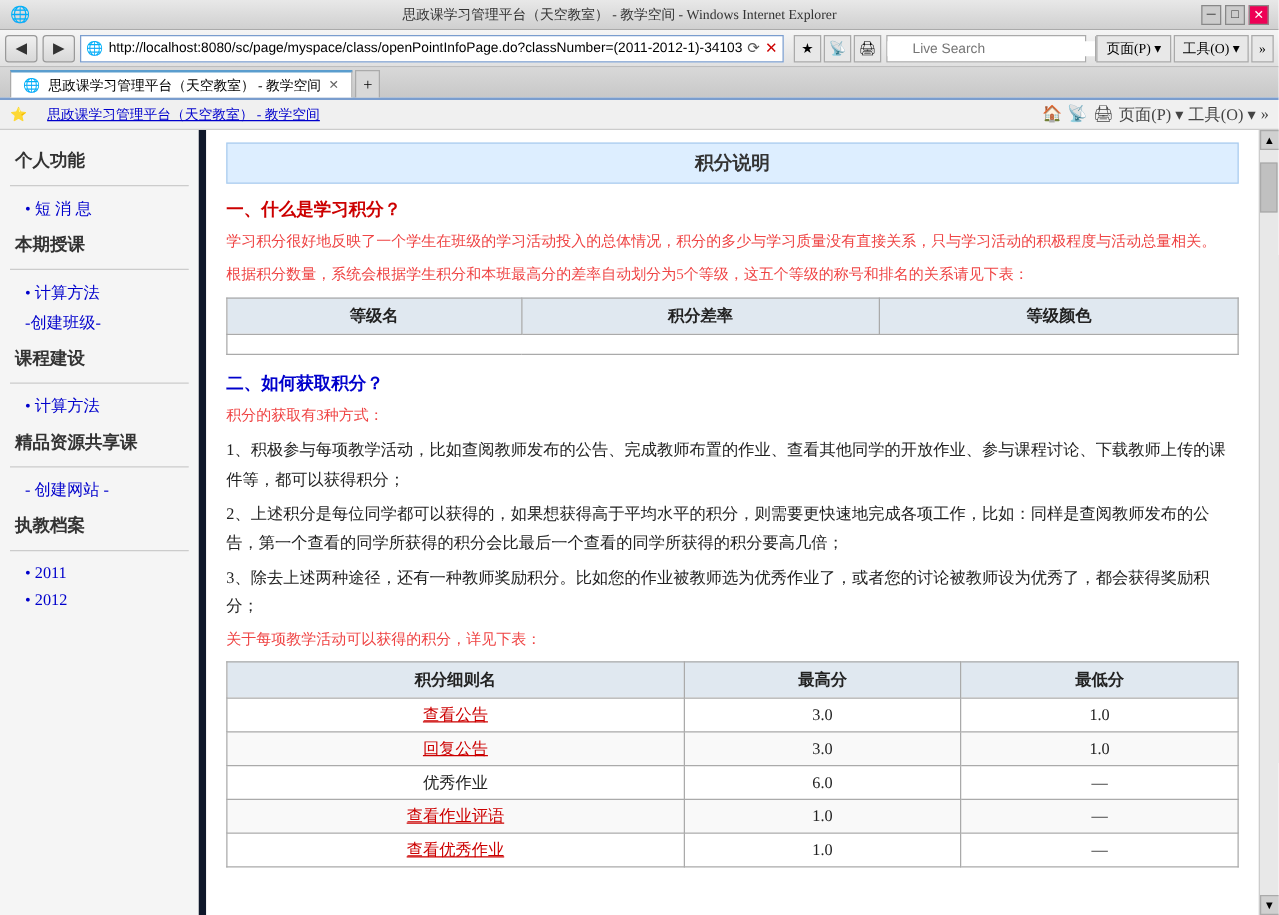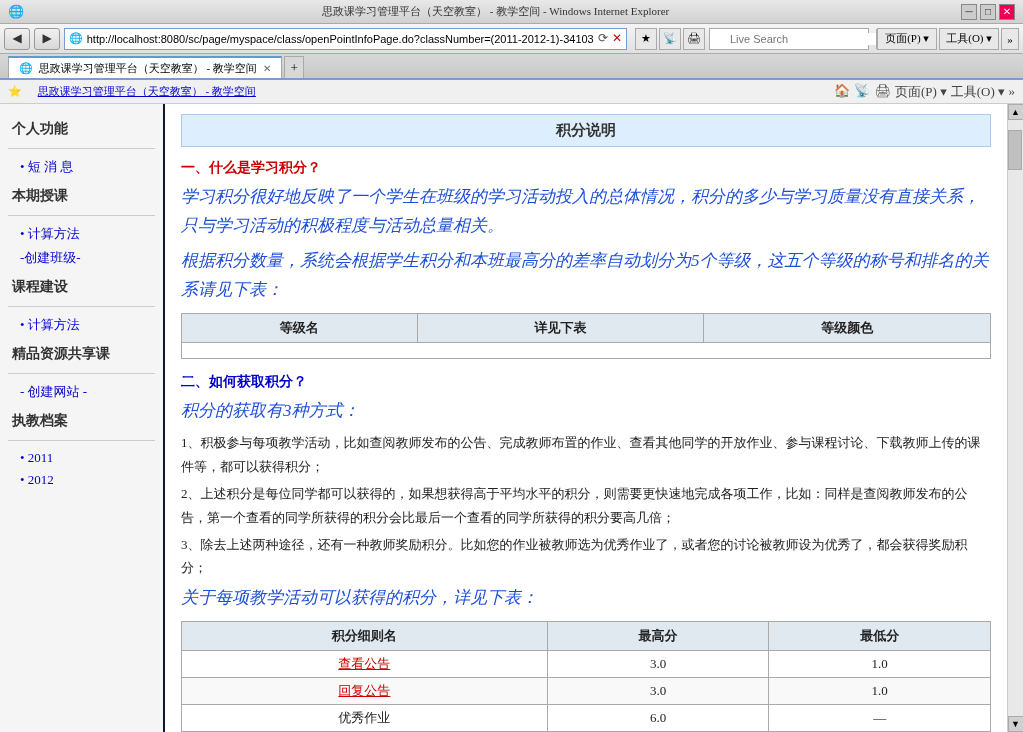--- a/index.html
+++ b/index.html
@@ -113,21 +113,21 @@
       display: flex; flex-direction: column; align-items: center;
     }
     .scroll-btn { width: 16px; height: 16px; background: #d0d0d0; border: 1px solid #aaa; display: flex; align-items: center; justify-content: center; font-size: 9px; cursor: pointer; }
     .scroll-track { flex: 1; width: 100%; background: #e8e8e8; position: relative; }
     .scroll-thumb { width: 14px; height: 40px; background: #c0c0c0; border: 1px solid #aaa; position: absolute; top: 10px; left: 0; cursor: pointer; }
 
     
     .sidebar {
       width: 165px;
       background: #f5f5f5;
-      border-right: 2px solid #0f172a;
+      border-right: 6px solid #0f172a;
       padding: 8px 0;
       overflow-y: auto;
       flex-shrink: 0;
     }
     .sidebar-section-title {
       font-size: 14px;
       font-weight: bold;
       color: #333;
       padding: 8px 12px 4px 12px;
     }
@@ -167,25 +167,24 @@
       margin: 10px 0 6px 0;
     }
     .section-heading-blue {
       color: #0000cc;
       font-size: 14px;
       font-weight: bold;
       margin: 14px 0 6px 0;
     }
 
     .content-text {
-      font-size: 17px;
+      font-size: 12px;
       line-height: 1.7;
-      color: #1d4ed8;
+      color: #ef4444;
       margin-bottom: 6px;
-      font-style: italic;
     }
 
     
     .data-table {
       width: 100%;
       border-collapse: collapse;
       margin: 8px 0;
       font-size: 13px;
     }
     .data-table th {
@@ -303,21 +302,21 @@
     <div class="page-title-box">积分说明</div>
 
     <div class="section-heading-red">一、什么是学习积分？</div>
     <div class="content-text">学习积分很好地反映了一个学生在班级的学习活动投入的总体情况，积分的多少与学习质量没有直接关系，只与学习活动的积极程度与活动总量相关。</div>
     <div class="content-text">根据积分数量，系统会根据学生积分和本班最高分的差率自动划分为5个等级，这五个等级的称号和排名的关系请见下表：</div>
 
     <table class="data-table" id="grade-table-el">
       <thead>
         <tr id="grade-table-headers">
             <th>等级名</th>
-            <th>详见下表</th>
+            <th>积分差率</th>
             <th>等级颜色</th>
           </tr>
       </thead>
       <tbody id="grade-table-body">
         <tr>
           <td colspan="3" style="height:16px;"></td>
         </tr>
       </tbody>
     </table>
 

